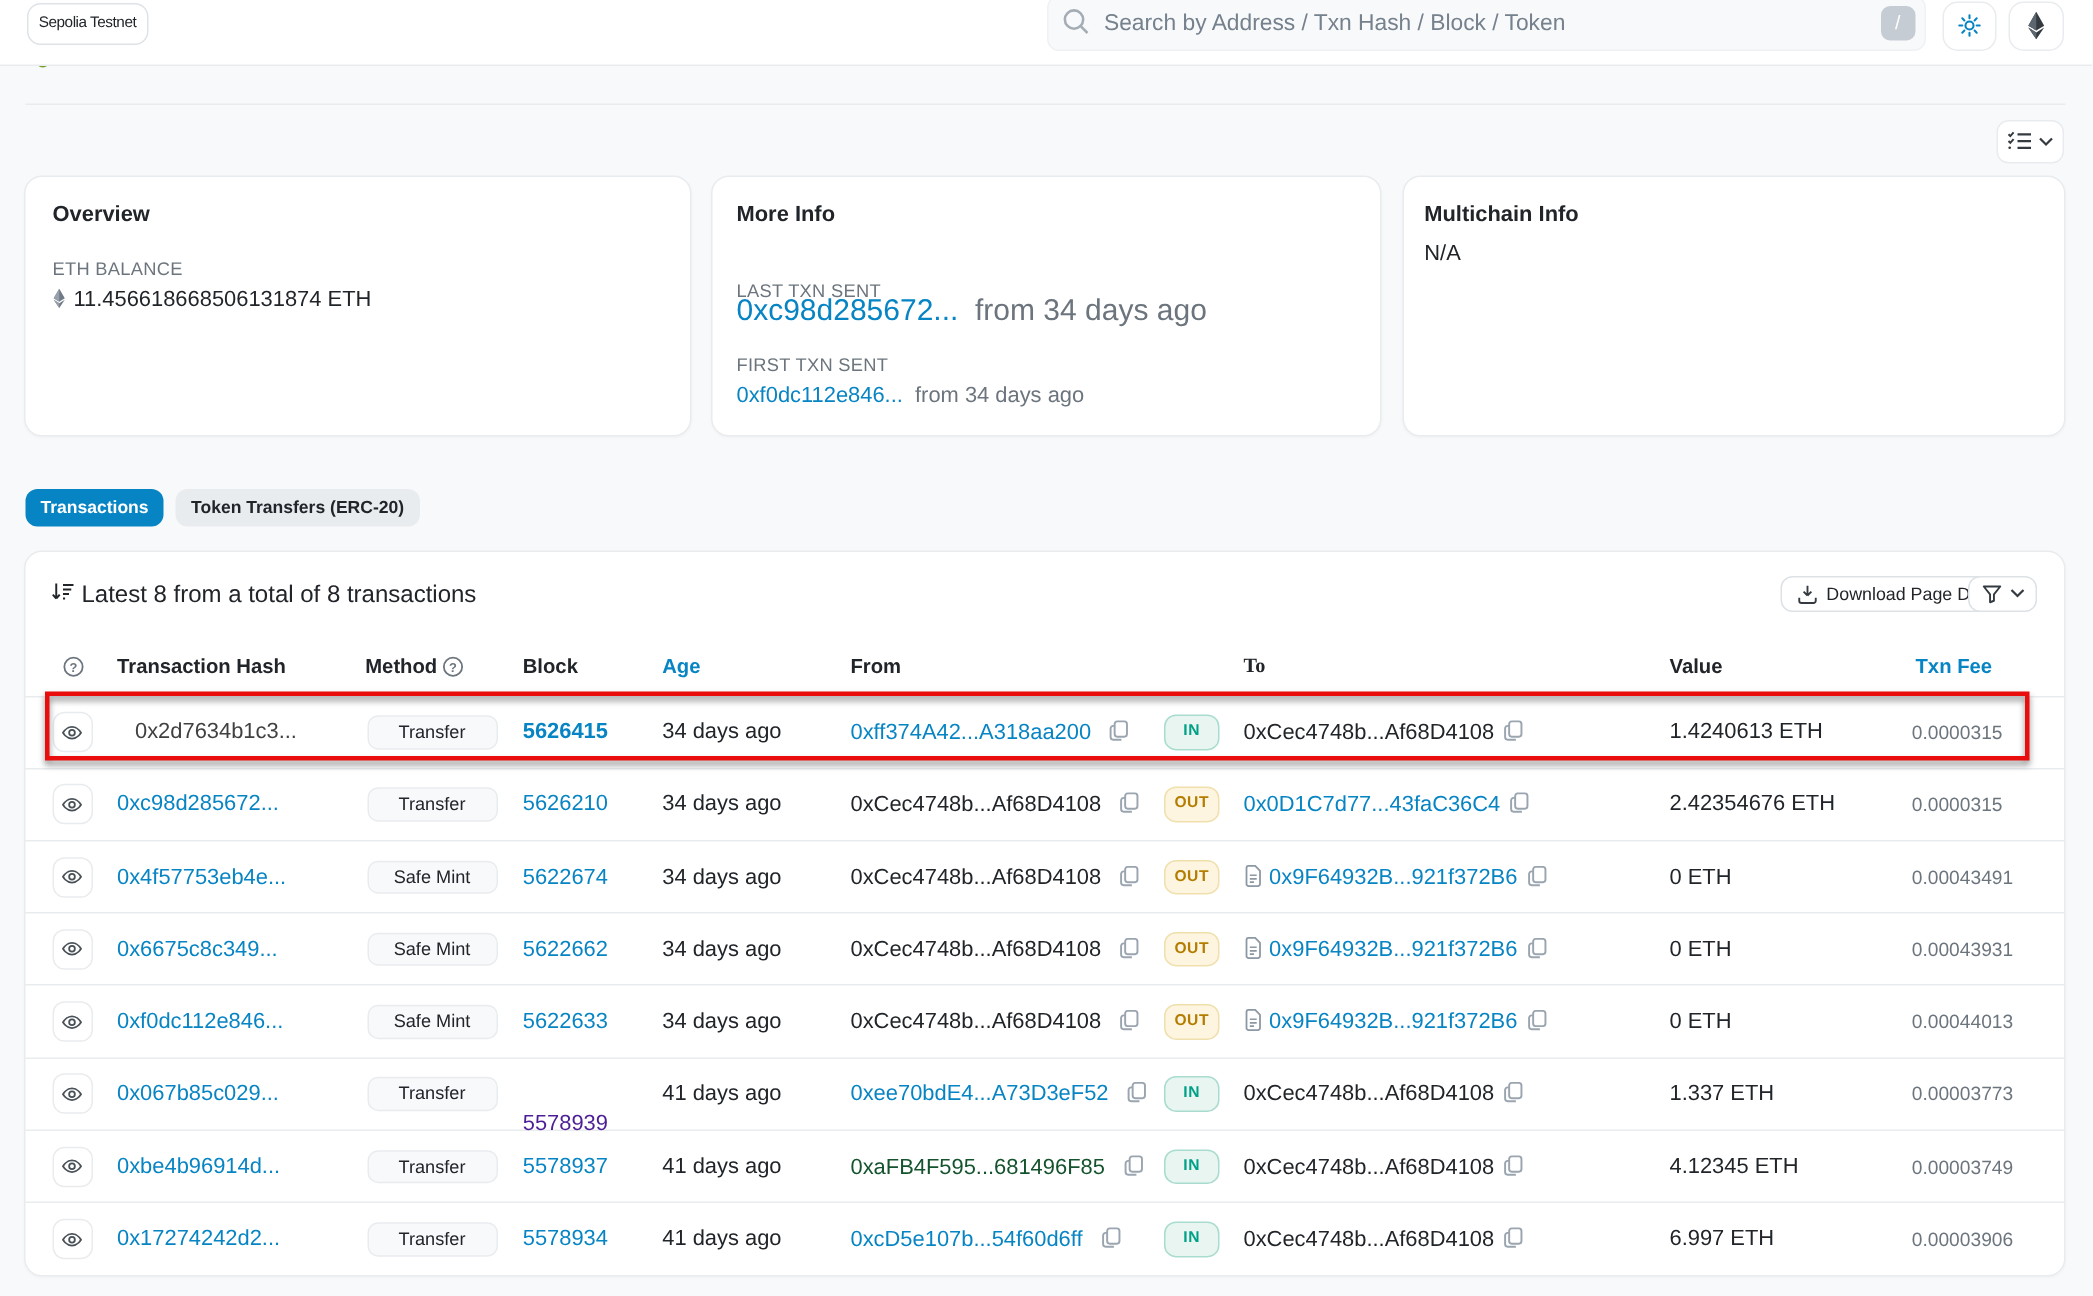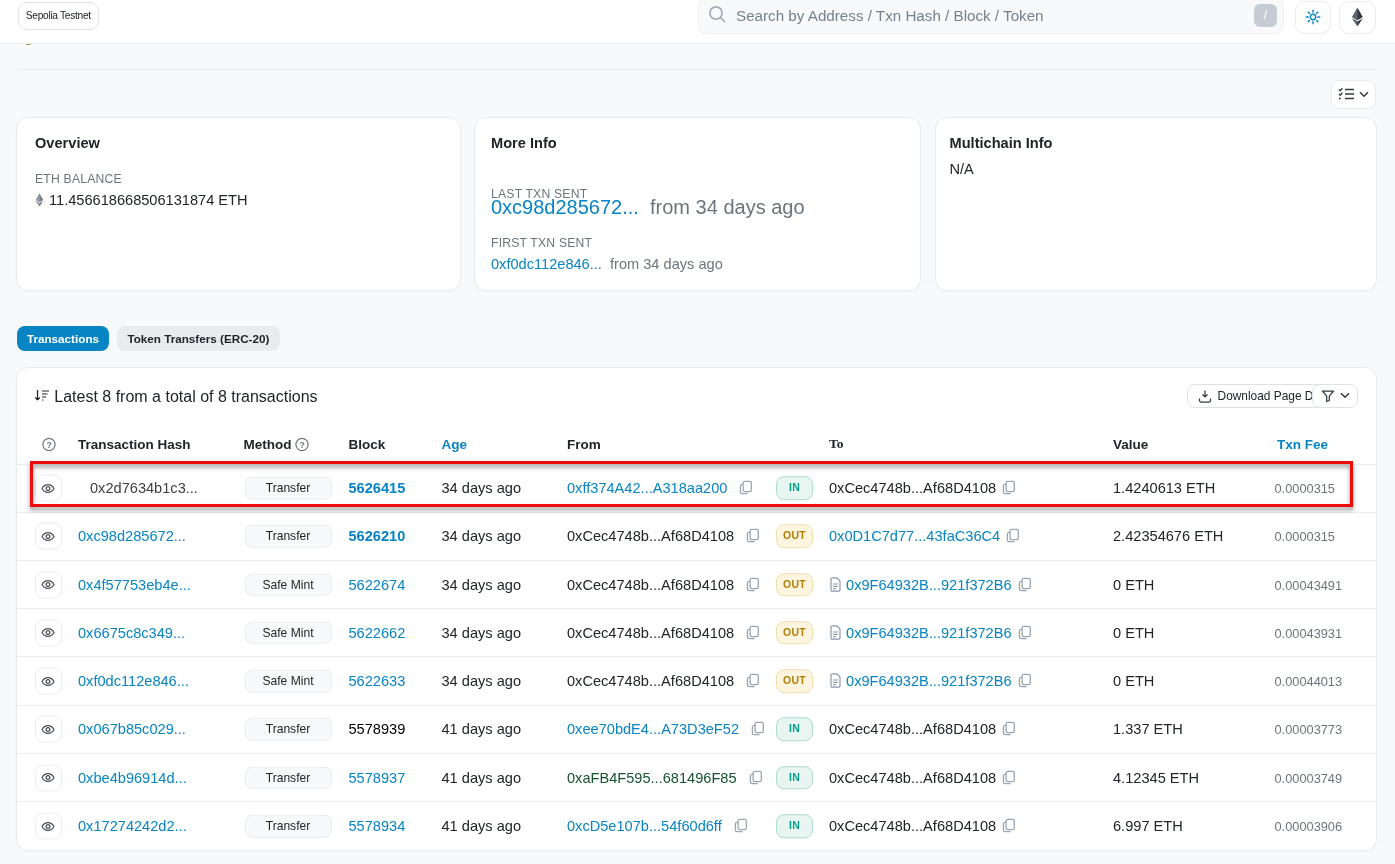--- a/index.html
+++ b/index.html
@@ -151,21 +151,21 @@
   </div>
 <div class="trow" style="top:512.65px;height:48.25px;border-bottom:1px solid #e9ecef;">
     <span class="eyebtn">
       <svg width="14" height="12" viewBox="0 0 14 12" style="">
         <path d="M1 6s2.2-3.9 6-3.9S13 6 13 6s-2.2 3.9-6 3.9S1 6 1 6z" fill="none" stroke="#495057" stroke-width="1.2"></path>
         <circle cx="7" cy="6" r="1.9" fill="none" stroke="#495057" stroke-width="1.2"></circle>
       </svg>
     </span>
     <span class="cell" style="left:62px;color:#0784c3;">0xc98d285672...</span>
     <span class="mbadge">Transfer</span>
-    <span class="cell" style="left:332.5px;color:#0784c3;font-weight:bold;">5626210</span>
+    <span class="cell" style="left:332.5px;color:#0784c3;">5626210</span>
     <span class="cell" style="left:425.5px;">34 days ago</span>
     <span class="cell" style="left:551px;color:#212529;">0xCec4748b...Af68D4108<span class="cp"><svg width="15" height="15" viewBox="0 0 15 15" style="vertical-align:-2px">
           <rect x="5.1" y="1.4" width="8.2" height="10.2" rx="1.7" fill="none" stroke="#9aa5b0" stroke-width="1.3"></rect>
           <path d="M5.1 4.4H4.1A1.7 1.7 0 0 0 2.4 6.1v5.8A1.7 1.7 0 0 0 4.1 13.6h5.5" fill="none" stroke="#9aa5b0" stroke-width="1.3"></path>
         </svg></span></span>
     <span style="position:absolute;left:760px;top:50%;transform:translateY(-50%);width:37px;height:23.5px;background:#fdf5df;border:1px solid #f0e0ae;border-radius:8px;color:#b47d00;font-size:10.4px;font-weight:bold;letter-spacing:.4px;text-align:center;line-height:21.5px;box-sizing:border-box;">OUT</span>
     <span class="cell" style="left:813px;color:#0784c3;">0x0D1C7d77...43faC36C4<span class="cp2"><svg width="15" height="15" viewBox="0 0 15 15" style="vertical-align:-2px">
           <rect x="5.1" y="1.4" width="8.2" height="10.2" rx="1.7" fill="none" stroke="#9aa5b0" stroke-width="1.3"></rect>
           <path d="M5.1 4.4H4.1A1.7 1.7 0 0 0 2.4 6.1v5.8A1.7 1.7 0 0 0 4.1 13.6h5.5" fill="none" stroke="#9aa5b0" stroke-width="1.3"></path>
         </svg></span></span>
@@ -252,21 +252,21 @@
   </div>
 <div class="trow" style="top:705.65px;height:48.25px;border-bottom:1px solid #e9ecef;">
     <span class="eyebtn">
       <svg width="14" height="12" viewBox="0 0 14 12" style="">
         <path d="M1 6s2.2-3.9 6-3.9S13 6 13 6s-2.2 3.9-6 3.9S1 6 1 6z" fill="none" stroke="#495057" stroke-width="1.2"></path>
         <circle cx="7" cy="6" r="1.9" fill="none" stroke="#495057" stroke-width="1.2"></circle>
       </svg>
     </span>
     <span class="cell" style="left:62px;color:#0784c3;">0x067b85c029...</span>
     <span class="mbadge">Transfer</span>
-    <span class="cell" style="left:332.5px;color:#000000;">5578939</span>
+    <span class="cell" style="left:332.5px;color:#4c1d95;margin-top:20px;">5578939</span>
     <span class="cell" style="left:425.5px;">41 days ago</span>
     <span class="cell" style="left:551px;color:#0784c3;">0xee70bdE4...A73D3eF52<span class="cp"><svg width="15" height="15" viewBox="0 0 15 15" style="vertical-align:-2px">
           <rect x="5.1" y="1.4" width="8.2" height="10.2" rx="1.7" fill="none" stroke="#9aa5b0" stroke-width="1.3"></rect>
           <path d="M5.1 4.4H4.1A1.7 1.7 0 0 0 2.4 6.1v5.8A1.7 1.7 0 0 0 4.1 13.6h5.5" fill="none" stroke="#9aa5b0" stroke-width="1.3"></path>
         </svg></span></span>
     <span style="position:absolute;left:760px;top:50%;transform:translateY(-50%);width:37px;height:23.5px;background:#e8f5f1;border:1px solid #a9dccf;border-radius:8px;color:#00a186;font-size:10.4px;font-weight:bold;letter-spacing:.4px;text-align:center;line-height:21.5px;box-sizing:border-box;">IN</span>
     <span class="cell" style="left:813px;color:#212529;">0xCec4748b...Af68D4108<span class="cp2"><svg width="15" height="15" viewBox="0 0 15 15" style="vertical-align:-2px">
           <rect x="5.1" y="1.4" width="8.2" height="10.2" rx="1.7" fill="none" stroke="#9aa5b0" stroke-width="1.3"></rect>
           <path d="M5.1 4.4H4.1A1.7 1.7 0 0 0 2.4 6.1v5.8A1.7 1.7 0 0 0 4.1 13.6h5.5" fill="none" stroke="#9aa5b0" stroke-width="1.3"></path>
         </svg></span></span>

